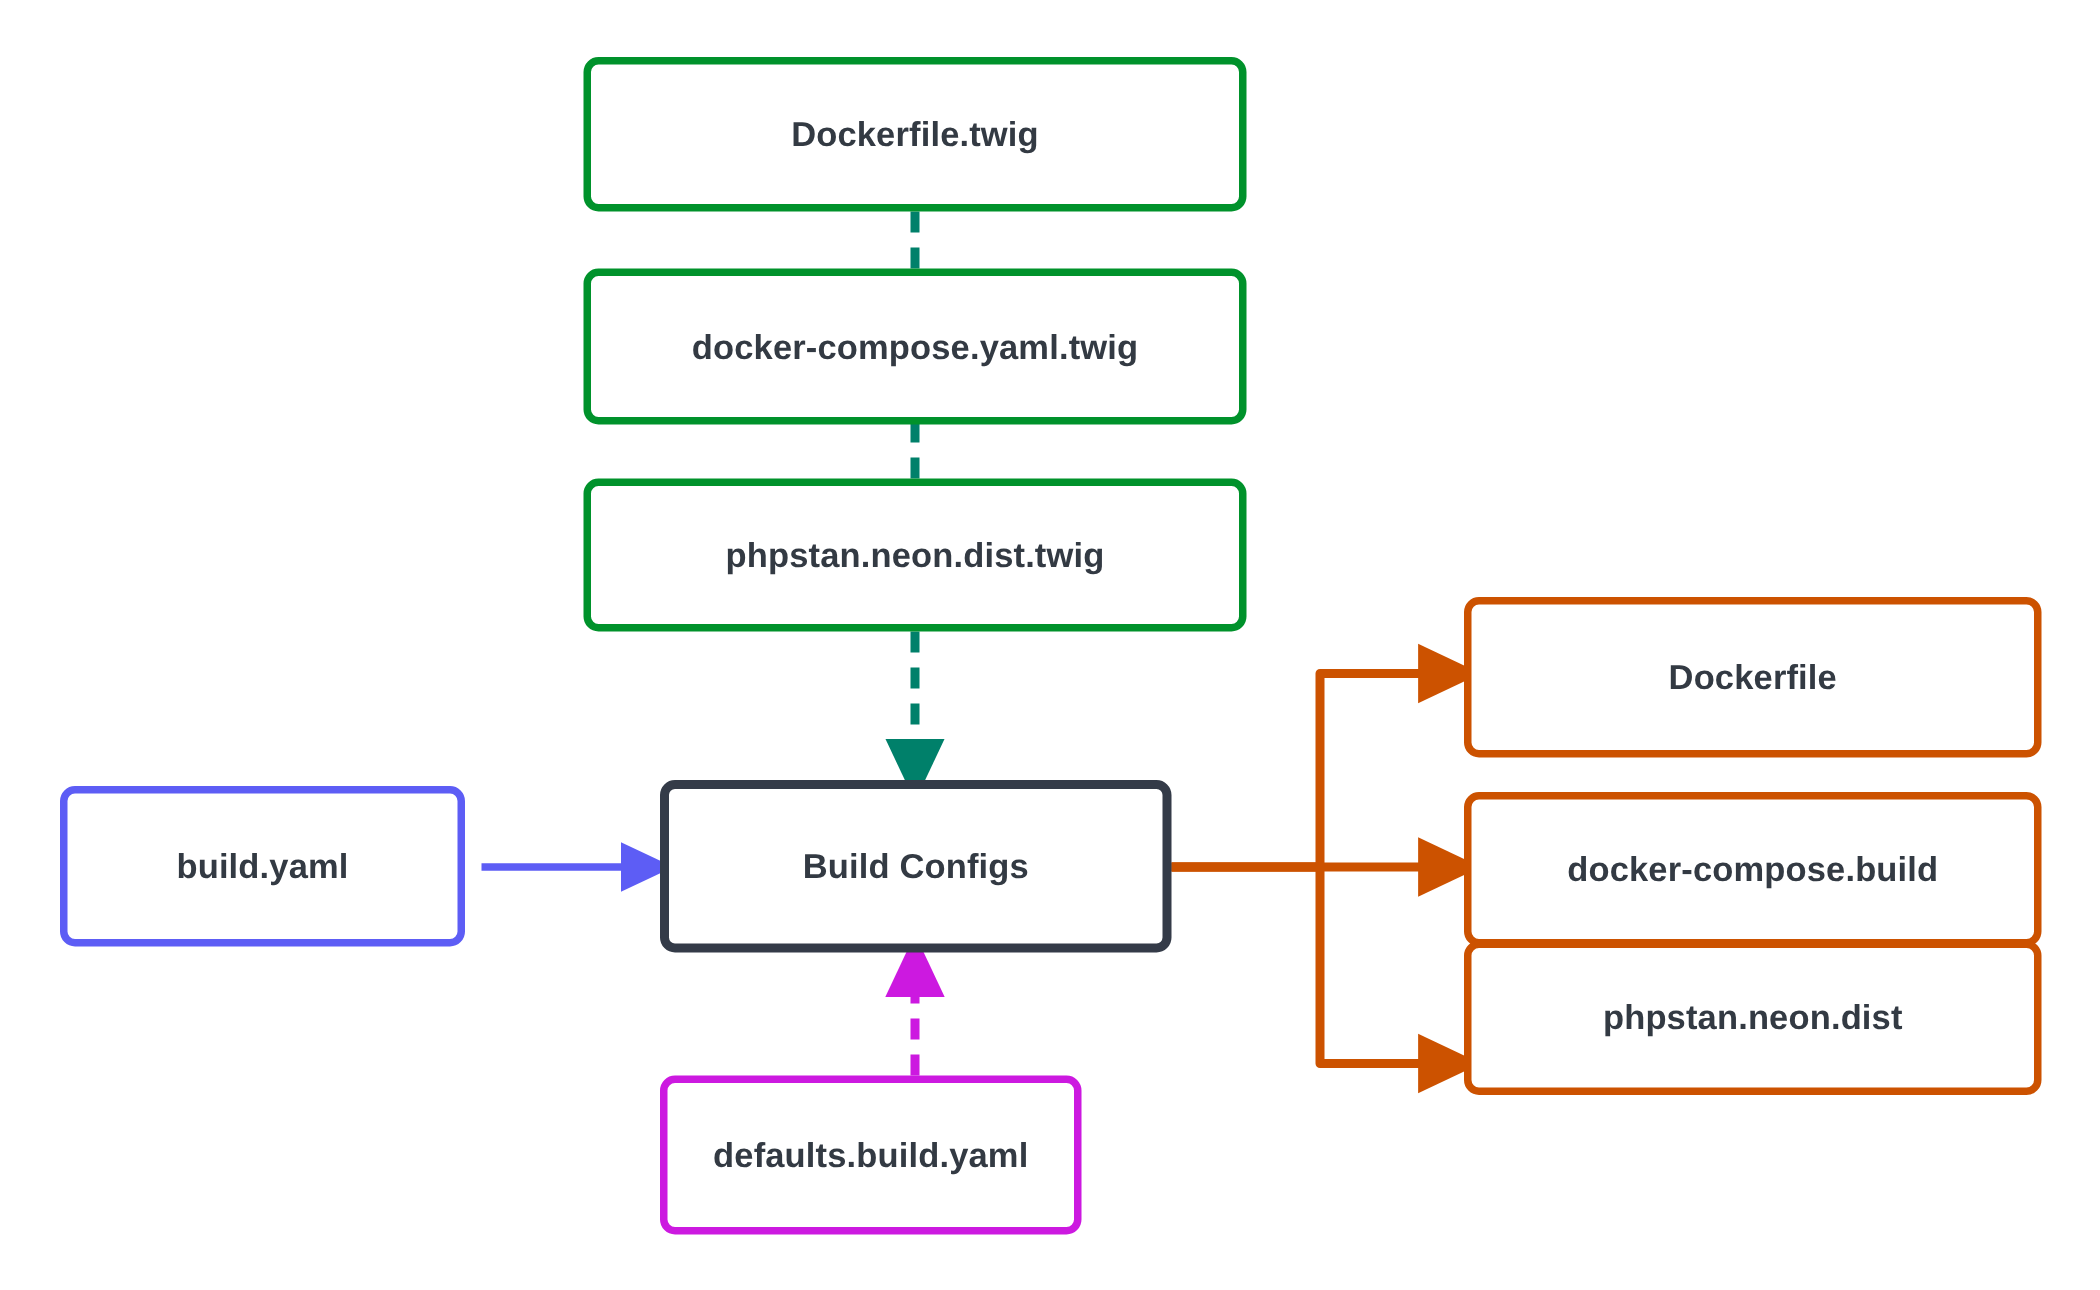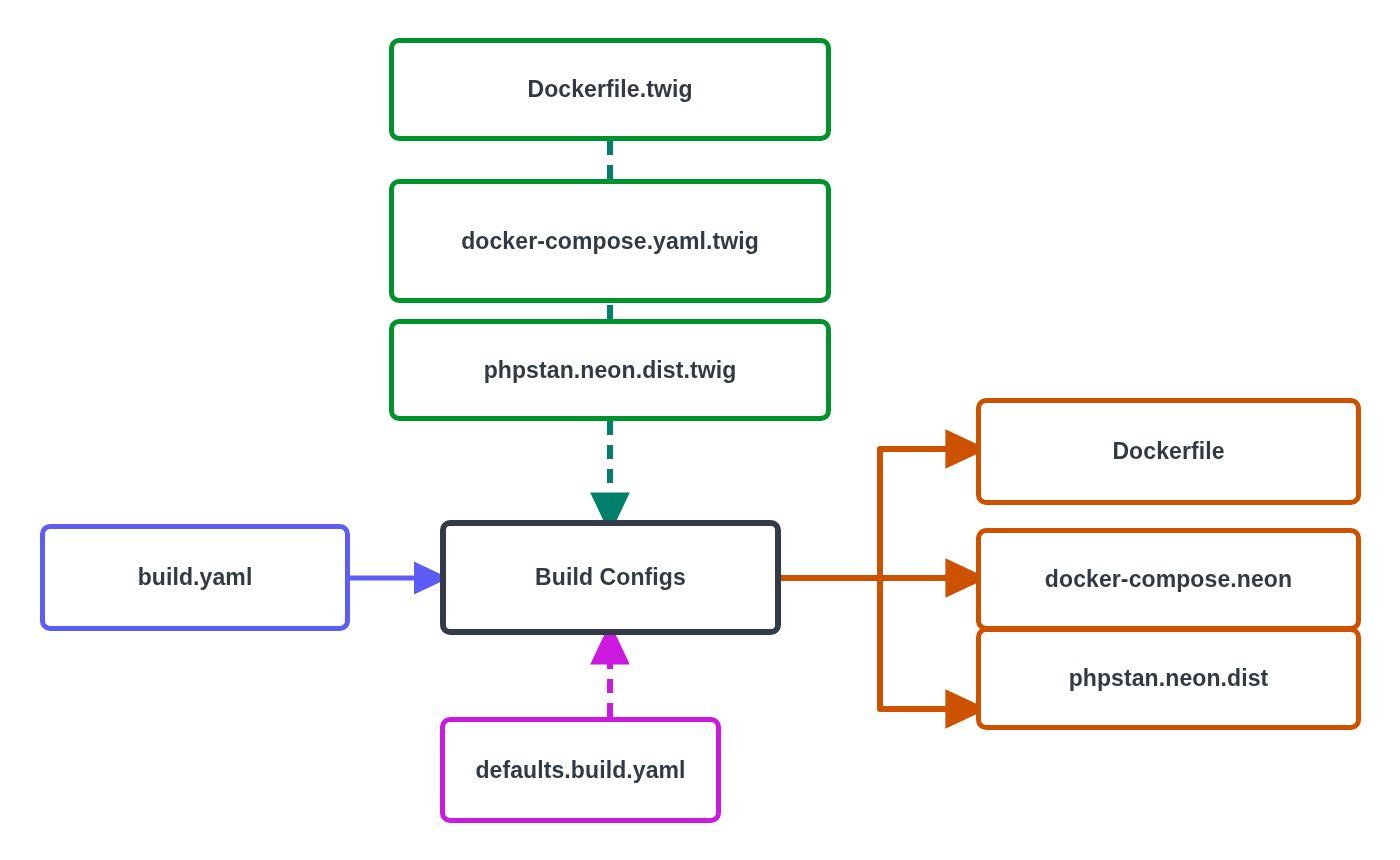--- a/index.html
+++ b/index.html
@@ -88,45 +88,45 @@
 
     <path d="M781,578 L967,578" fill="none" stroke="#cc5200" stroke-width="6" stroke-linecap="butt" stroke-linejoin="round" marker-end="url(#ah-orange)"></path>
 
     <path d="M781,578 L880,578 L880,709 L967,709" fill="none" stroke="#cc5200" stroke-width="6" stroke-linecap="butt" stroke-linejoin="round" marker-end="url(#ah-orange)"></path>
   </svg>
 
   <div class="node" style="left:389px; top:38px; width:442px; height:103px; border-color:#00922b;">
     <span class="node-label">Dockerfile.twig</span>
   </div>
 
-  <div class="node" style="left:389px; top:179px; width:442px; height:124px; border-color:#00922b;">
+  <div class="node" style="left:389px; top:179px; width:442px; height:104px; border-color:#00922b;">
     <span class="node-label">docker-compose.yaml.twig</span>
   </div>
 
   <div class="node" style="left:389px; top:319px; width:442px; height:102px; border-color:#00922b;">
     <span class="node-label">phpstan.neon.dist.twig</span>
   </div>
 
-  <div class="node" style="left:40px; top:524px; width:310px; height:107px; border-color:#5d5df5;">
+  <div class="node" style="left:40px; top:524px; width:270px; height:107px; border-color:#5d5df5;">
     <span class="node-label">build.yaml</span>
   </div>
 
   <div class="node hub" style="left:440px; top:520px; width:341px; height:115px; border-color:#343b48; border-width:6px;">
     <span class="node-label">Build Configs</span>
   </div>
 
   <div class="node" style="left:440px; top:717px; width:281px; height:106px; border-color:#cc19e0;">
     <span class="node-label">defaults.build.yaml</span>
   </div>
 
   <div class="node" style="left:976px; top:398px; width:385px; height:107px; border-color:#cc5200;">
     <span class="node-label">Dockerfile</span>
   </div>
 
   <div class="node" style="left:976px; top:528px; width:385px; height:103px; border-color:#cc5200;">
-    <span class="node-label">docker-compose.neon</span>
+    <span class="node-label">docker-compose.build</span>
   </div>
 
   <div class="node" style="left:976px; top:627px; width:385px; height:103px; border-color:#cc5200;">
     <span class="node-label">phpstan.neon.dist</span>
   </div>
 
 </div>
 
 </body></html>

